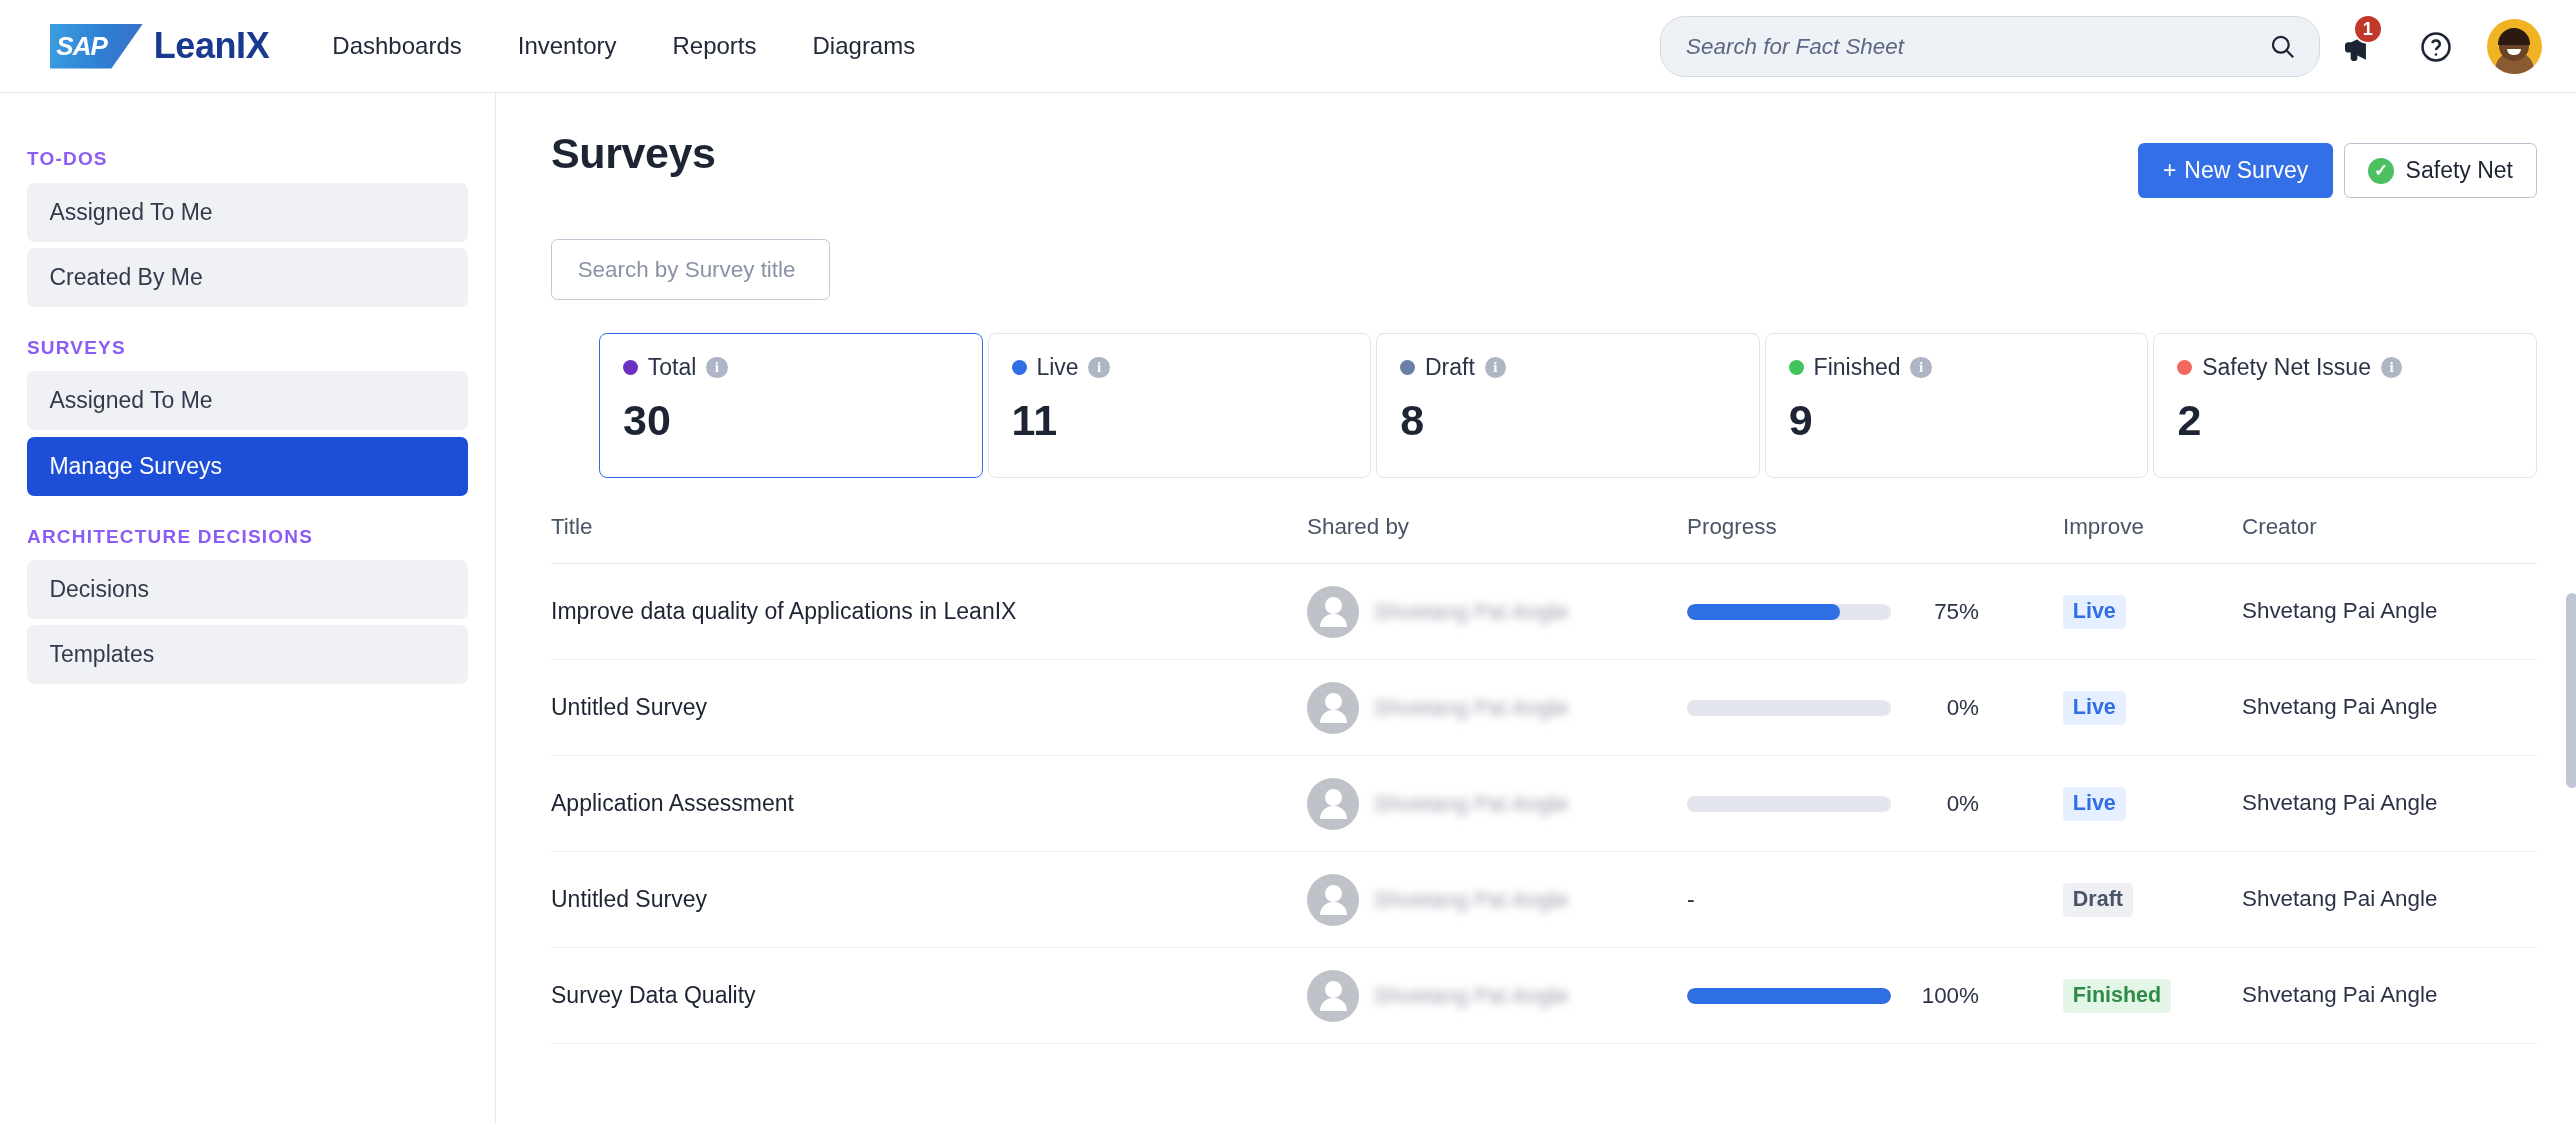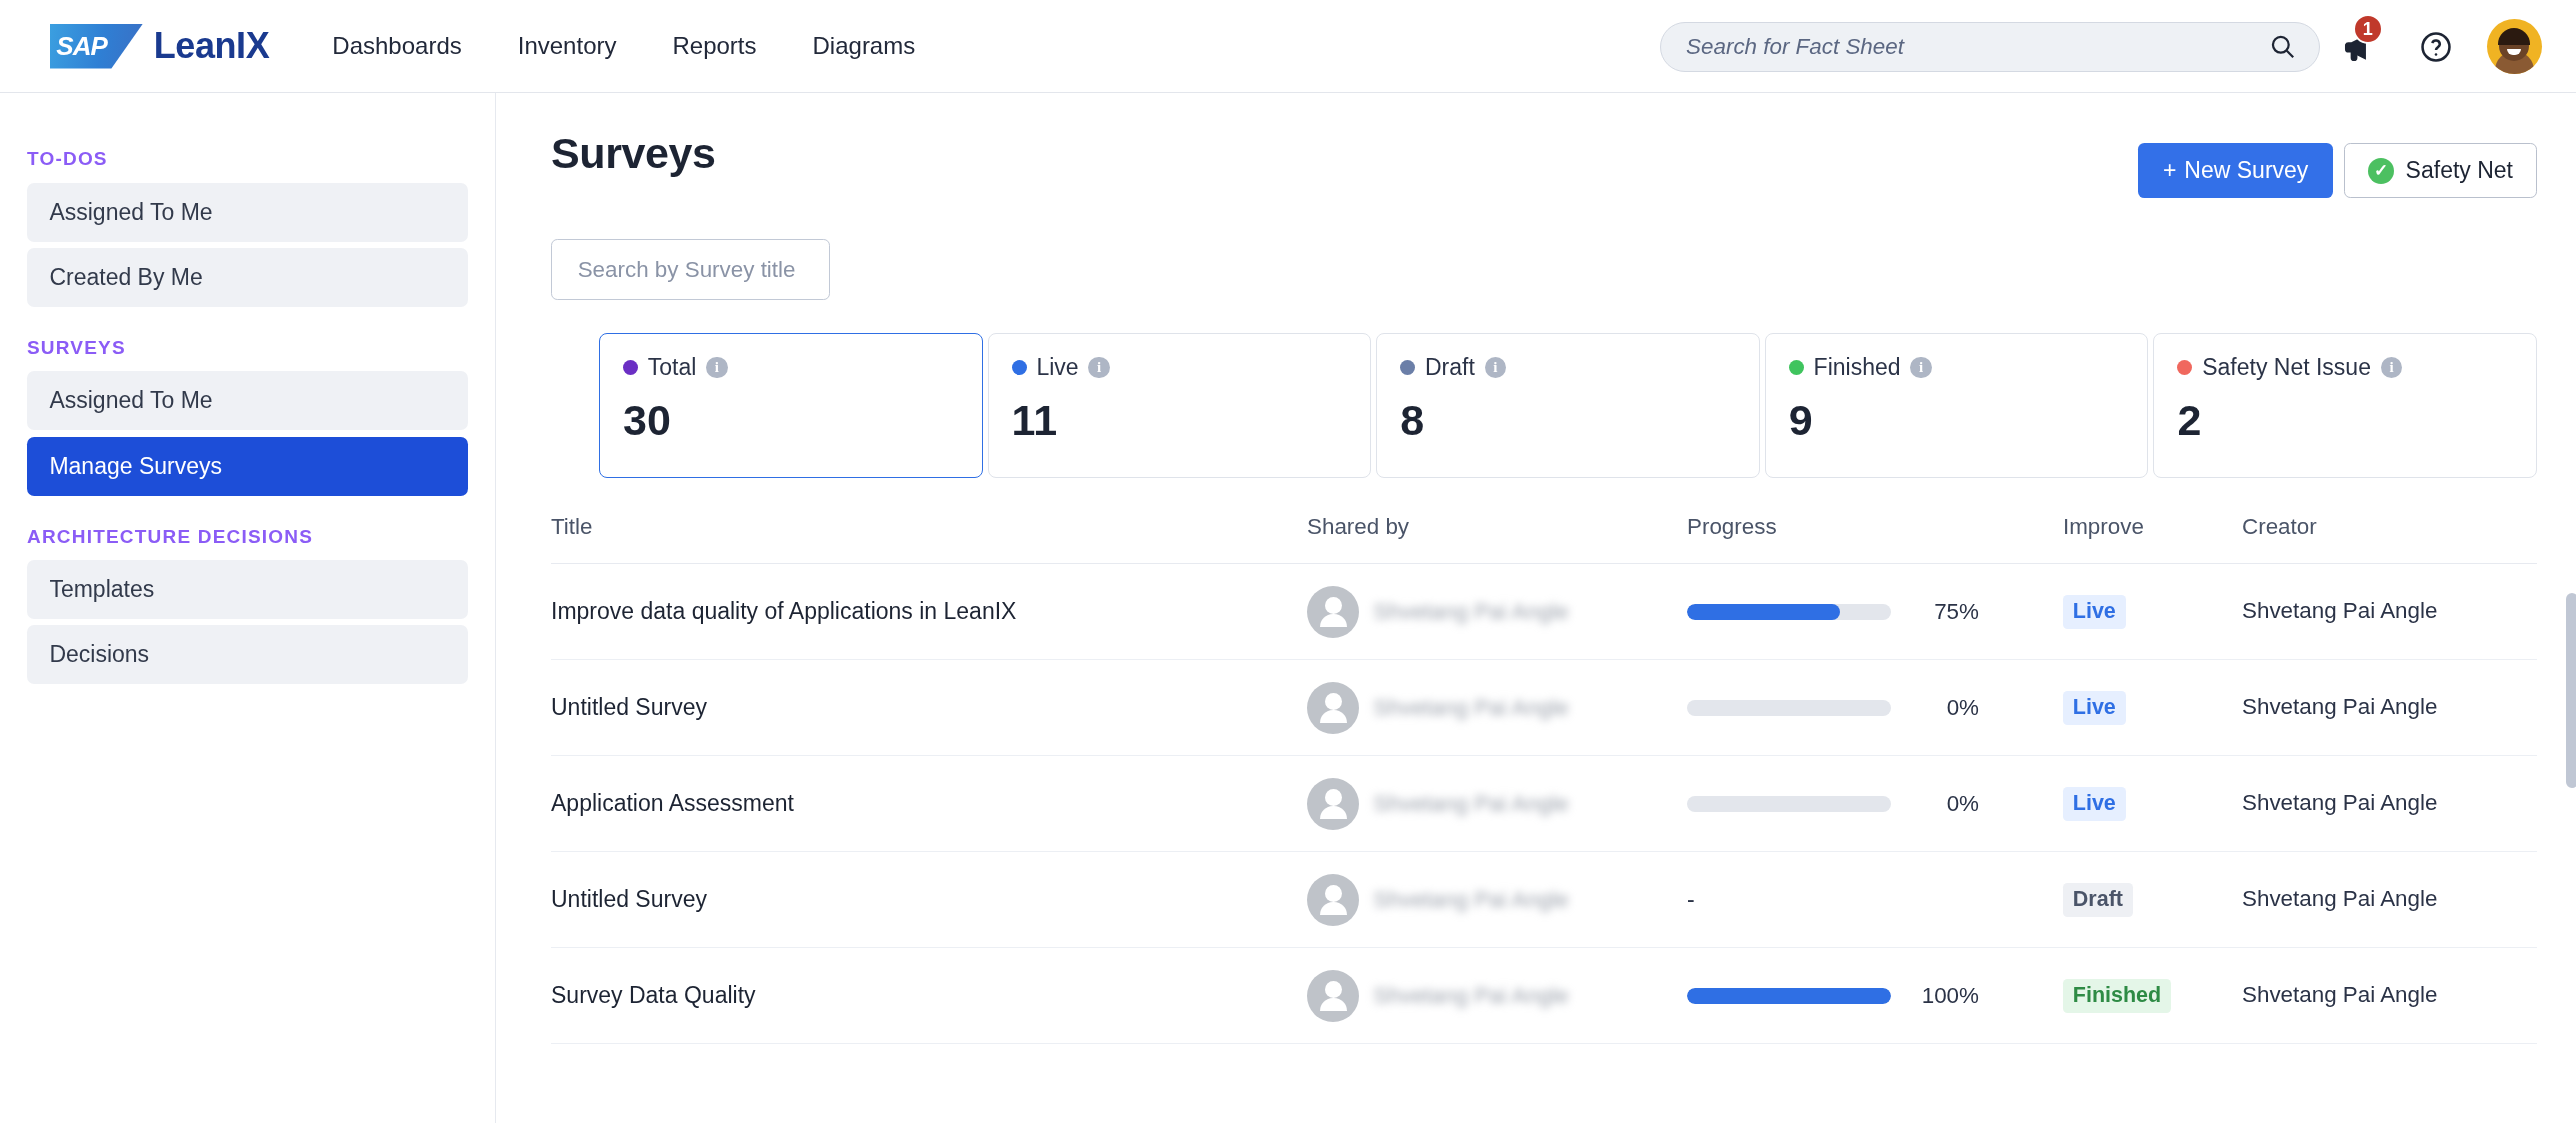--- a/index.html
+++ b/index.html
@@ -47,21 +47,21 @@
   .nav-item.active::after {
     content: ""; position: absolute; left: -12.5px; right: -12.5px; bottom: 0;
     height: 4.5px; background: #3370e8; border-radius: 2.7px 2.7px 0 0;
   }
 
   .nav-right {
     position: absolute; right: 29px; top: 0; height: 93px;
     display: flex; align-items: center; gap: 0;
   }
   .search-wrap {
-    width: 660px; height: 50px;
+    width: 660px; height: 61px;
     background: #eef1f5; border: 0.9px solid #d4d9e2;
     border-radius: 25px;
     display: flex; align-items: center;
     padding: 0 23px 0 25px;
     position: relative;
   }
   .search-wrap input {
     flex: 1; border: none; outline: none; background: transparent;
     font-family: "Liberation Sans", sans-serif;
     font-size: 22.4px; color: #33405c; font-style: italic;
@@ -285,22 +285,22 @@
 
     <div class="side-section-title">TO-DOS</div>
     <div class="side-item">Assigned To Me</div>
     <div class="side-item">Created By Me</div>
 
     <div class="side-section-title">SURVEYS</div>
     <div class="side-item">Assigned To Me</div>
     <div class="side-item active">Manage Surveys</div>
 
     <div class="side-section-title">ARCHITECTURE DECISIONS</div>
+    <div class="side-item">Decisions</div>
     <div class="side-item">Templates</div>
-    <div class="side-item">Decisions</div>
   </div>
 
   <div class="main">
 
     <div class="page-head">
       <div class="page-title">Surveys</div>
       <div class="head-actions">
         <button class="btn-primary">
           <span>+</span>
           <span>New Survey</span>

